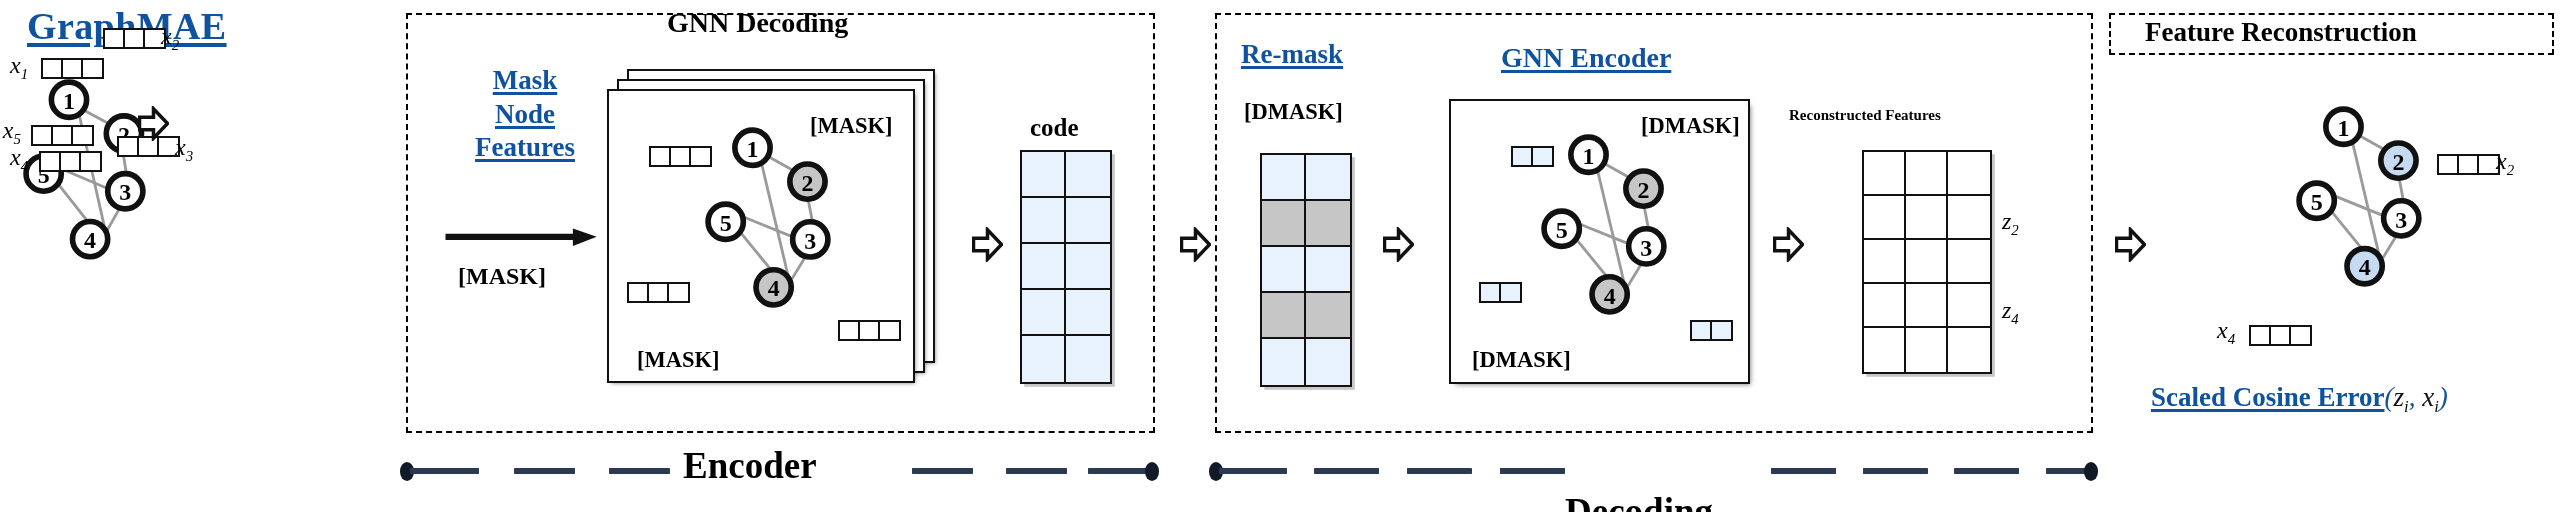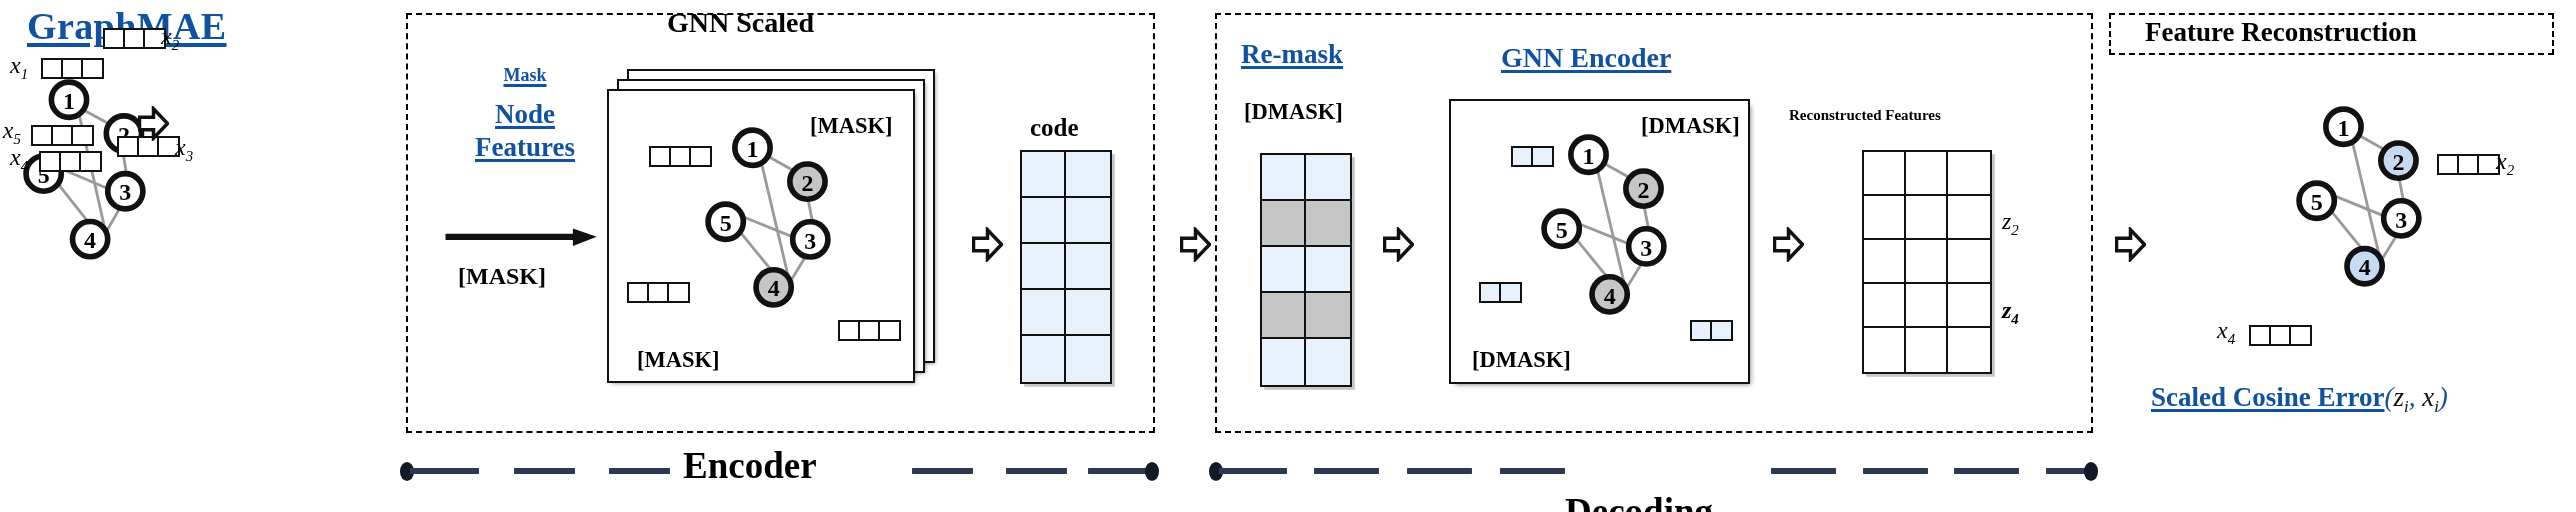--- a/index.html
+++ b/index.html
@@ -128,33 +128,33 @@
 <span class="mathlab abs" style="left:175px;top:134px;font-size:24px;text-align:center;">x<sub>3</sub></span>
 
 <div class="barrow" style="left:138px;top:106px;">
   <svg width="31" height="35" viewBox="0 0 44 50">
     <path d="M2,16 L22,16 L22,4 L42,25 L22,46 L22,34 L2,34 Z" fill="#fff" stroke="#111" stroke-width="5" stroke-linejoin="miter"></path>
   </svg>
 </div>
 
 <div class="abs dashed-box" style="left:406px;top:12.7px;width:749px;height:420px;"></div>
 
-<div class="bluetxt" style="left:465px;top:65px;font-size:18px;text-align:center;width:120px;">Mask</div>
+<div class="bluetxt" style="left:465px;top:65px;font-size:27px;text-align:center;width:120px;">Mask</div>
 <div class="bluetxt" style="left:465px;top:99px;font-size:27px;text-align:center;width:120px;">Node</div>
 <div class="bluetxt" style="left:446px;top:132px;font-size:27px;text-align:center;width:158px;">Features</div>
 
 <div class="barrow" style="left:445px;top:227px;">
   <svg width="155" height="21" viewBox="0 0 220 30">
     <path d="M0,14 L185,14" stroke="#111" stroke-width="9" stroke-linecap="butt"></path>
     <path d="M182,2 L216,14 L182,27 Z" fill="#111"></path>
   </svg>
 </div>
 <div class="btxt" style="left:458px;top:263px;font-size:24px;">[MASK]</div>
 
-<div class="btxt" style="left:667px;top:7px;font-size:28px;">GNN Scaled</div>
+<div class="btxt" style="left:667px;top:7px;font-size:28px;">GNN Decoding</div>
 
 <div class="stack" style="left:607px;top:69px;width:338px;height:324px;">
   <div class="sheet" style="left:20px;top:0px;width:308px;height:294px;"></div>
   <div class="sheet" style="left:10px;top:10px;width:308px;height:294px;"></div>
   <div class="sheet" style="left:0px;top:20px;width:308px;height:294px;"></div>
 </div>
 
 <div class="graph" style="left:620px;top:90px;width:296px;height:296px;">
   <svg width="296" height="296" viewBox="0 0 420 420">
     <g stroke="#9a9a9a" stroke-width="4" fill="none">
@@ -346,21 +346,21 @@
       <div class="mcell" style="width:42px;height:44px;"></div>
       <div class="mcell" style="width:42px;height:44px;"></div>
     </div>
   <div class="mrow">
       <div class="mcell" style="width:42px;height:44px;"></div>
       <div class="mcell" style="width:42px;height:44px;"></div>
       <div class="mcell" style="width:42px;height:44px;"></div>
     </div>
 </div>
 <span class="mathlab abs" style="left:2002px;top:208px;font-size:24px;">z<sub>2</sub></span>
-<span class="mathlab abs" style="left:2002px;top:297px;font-size:24px;font-weight:bold;">z<sub>4</sub></span>
+<span class="mathlab abs" style="left:2002px;top:297px;font-size:24px;">z<sub>4</sub></span>
 
 <div class="barrow" style="left:2115px;top:227px;">
   <svg width="31" height="35" viewBox="0 0 44 50">
     <path d="M2,16 L22,16 L22,4 L42,25 L22,46 L22,34 L2,34 Z" fill="#fff" stroke="#111" stroke-width="5" stroke-linejoin="miter"></path>
   </svg>
 </div>
 
 <div class="abs dashed-box" style="left:2109px;top:12.7px;width:445px;height:42px;"></div>
 <div class="btxt" style="left:2145px;top:17px;font-size:27px;">Feature Reconstruction</div>
 

